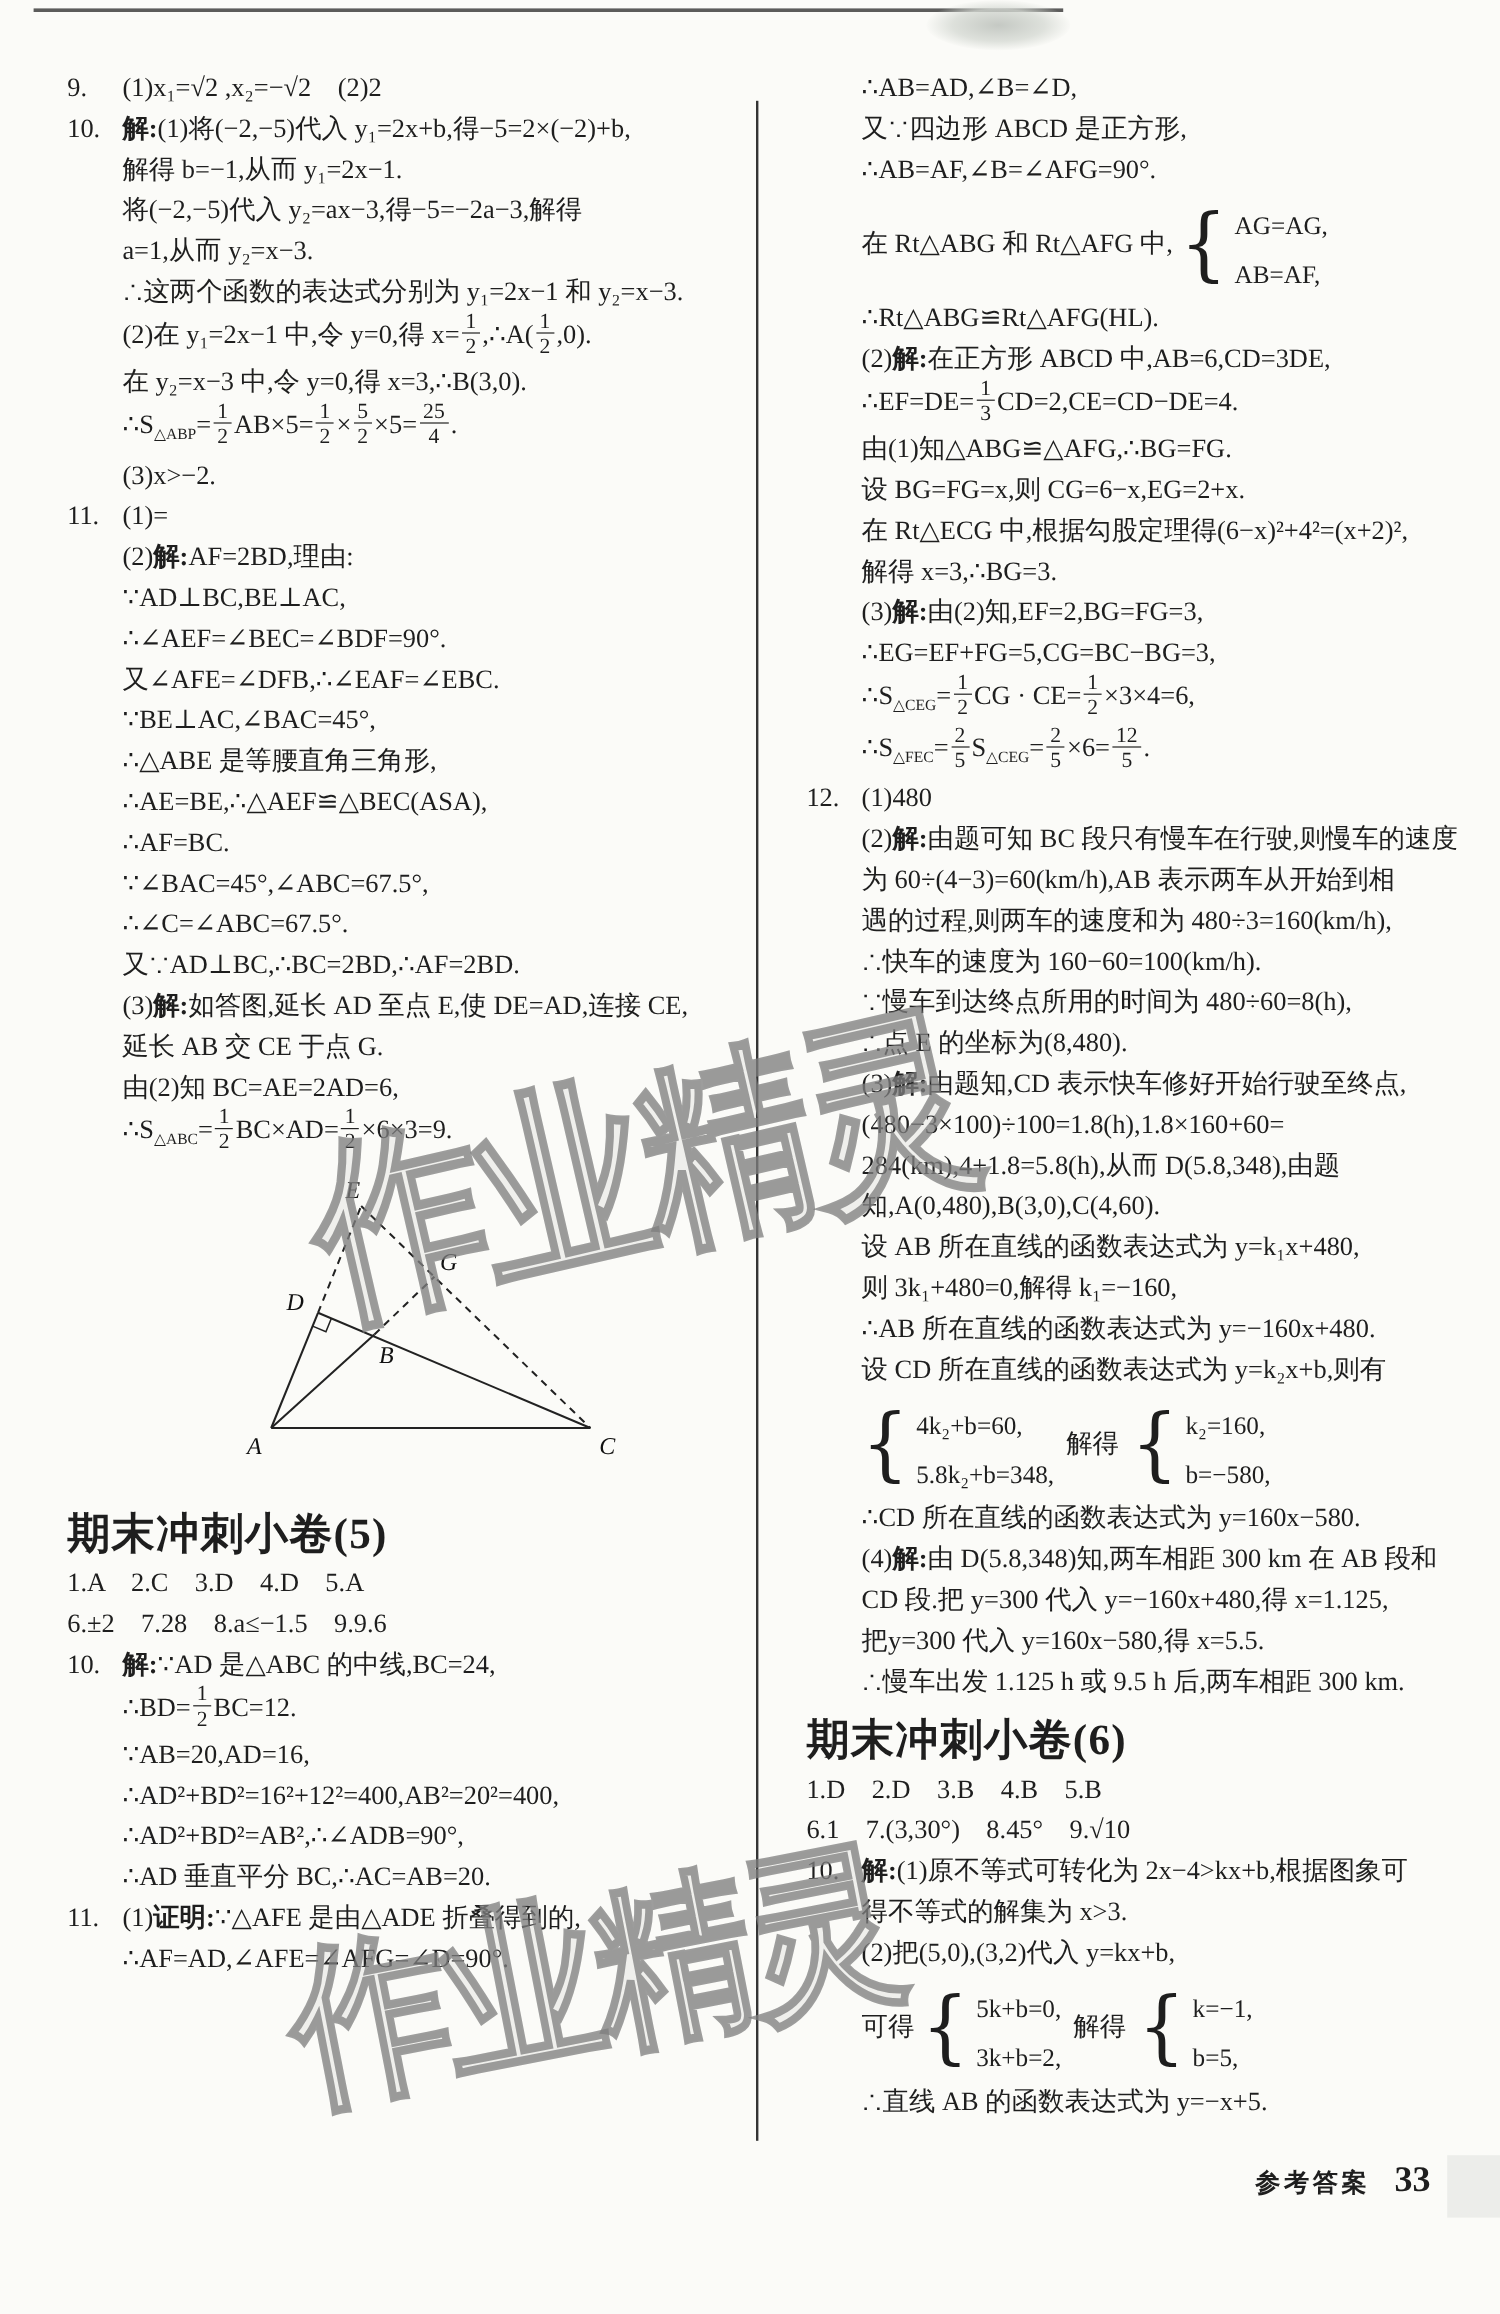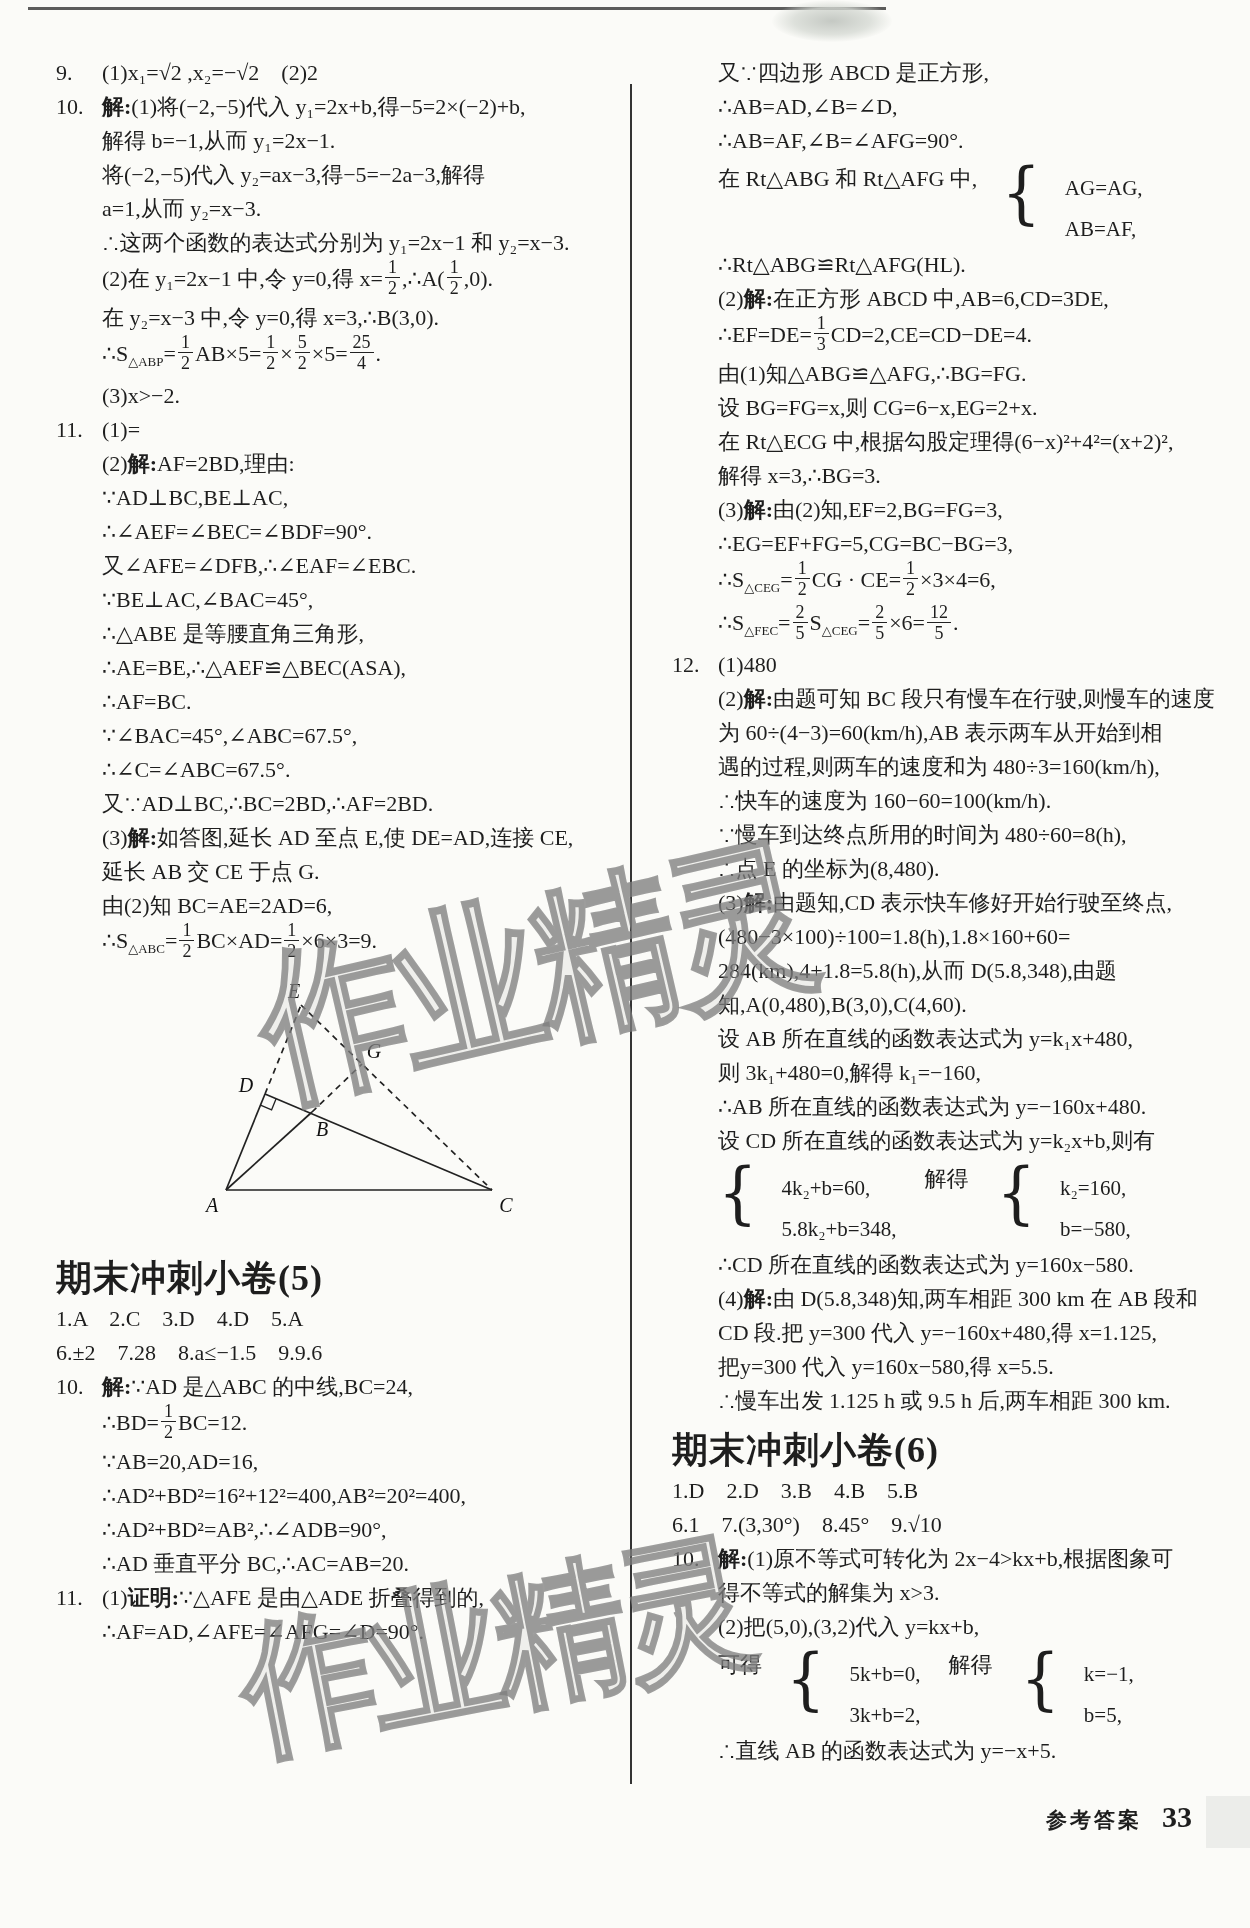--- a/index.html
+++ b/index.html
@@ -15,21 +15,21 @@
   .col-right{left:672px;width:560px;}
   .ln{white-space:nowrap;line-height:34px;font-size:22px;}
   .ln .no{display:inline-block;width:46px;}
   .cont{padding-left:46px;}
   .flush{padding-left:0;}
   .bd{font-weight:bold;}
   .sb{font-size:13px;vertical-align:-5px;}
   .fr{display:inline-block;vertical-align:middle;text-align:center;margin:0 2px;transform:translateY(-3px);}
   .fr .top{display:block;font-size:18px;line-height:20px;border-bottom:1.4px solid #222;padding:0 3px;}
   .fr .bot{display:block;font-size:18px;line-height:20px;}
-  .sysrow{display:flex;align-items:flex-start;gap:24px;margin:4px 0;}
+  .sysrow{display:flex;align-items:center;gap:6px;margin:4px 0;}
   .sysrow.cont{padding-left:46px;}
   .brc{font-size:62px;font-weight:400;line-height:1;transform:scaleY(1.08);display:inline-block;
        font-family:"DejaVu Serif",serif;}
   .grp{display:inline-flex;flex-direction:column;}
   .grp .eq{font-size:21px;line-height:30px;margin-top:11px;}
   .mid{padding:0 4px;}
   .sec{font-weight:bold;font-size:36px;line-height:48px;margin-top:8px;letter-spacing:1px;}
   .figwrap{position:relative;height:268px;margin-top:12px;}
   .figwrap svg{position:absolute;left:118px;top:0;}
   .figcap{width:280px;margin-left:150px;text-align:center;font-size:22px;line-height:36px;}
@@ -113,22 +113,22 @@
       <div class="ln hasnum"><span class="no">10.</span><span class="body"><span class="bd">解:</span><span class="tx">∵AD 是△ABC 的中线,BC=24,</span></span></div>
       <div class="ln cont"><span class="body"><span class="tx">∴BD=</span><span class="fr"><span class="top">1</span><span class="bot">2</span></span><span class="tx">BC=12.</span></span></div>
       <div class="ln cont"><span class="body"><span class="tx">∵AB=20,AD=16,</span></span></div>
       <div class="ln cont"><span class="body"><span class="tx">∴AD²+BD²=16²+12²=400,AB²=20²=400,</span></span></div>
       <div class="ln cont"><span class="body"><span class="tx">∴AD²+BD²=AB²,∴∠ADB=90°,</span></span></div>
       <div class="ln cont"><span class="body"><span class="tx">∴AD 垂直平分 BC,∴AC=AB=20.</span></span></div>
       <div class="ln hasnum"><span class="no">11.</span><span class="body"><span class="tx">(1)</span><span class="bd">证明:</span><span class="tx">∵△AFE 是由△ADE 折叠得到的,</span></span></div>
       <div class="ln cont"><span class="body"><span class="tx">∴AF=AD,∠AFE=∠AFG=∠D=90°.</span></span></div>
     </div>
   <div id="col-right" class="col col-right">
+      <div class="ln cont"><span class="body"><span class="tx">∴AB=AD,∠B=∠D,</span></span></div>
       <div class="ln cont"><span class="body"><span class="tx">又∵四边形 ABCD 是正方形,</span></span></div>
-      <div class="ln cont"><span class="body"><span class="tx">∴AB=AD,∠B=∠D,</span></span></div>
       <div class="ln cont"><span class="body"><span class="tx">∴AB=AF,∠B=∠AFG=90°.</span></span></div>
       <div class="ln cont sysrow">
         <span class="tx">在 Rt△ABG 和 Rt△AFG 中,</span>
         <span class="brc">{</span>
         <span class="grp">
           <span class="eq">AG=AG,</span>
           <span class="eq">AB=AF,</span>
         </span>
       </div>
       <div class="ln cont"><span class="body"><span class="tx">∴Rt△ABG≌Rt△AFG(HL).</span></span></div>

